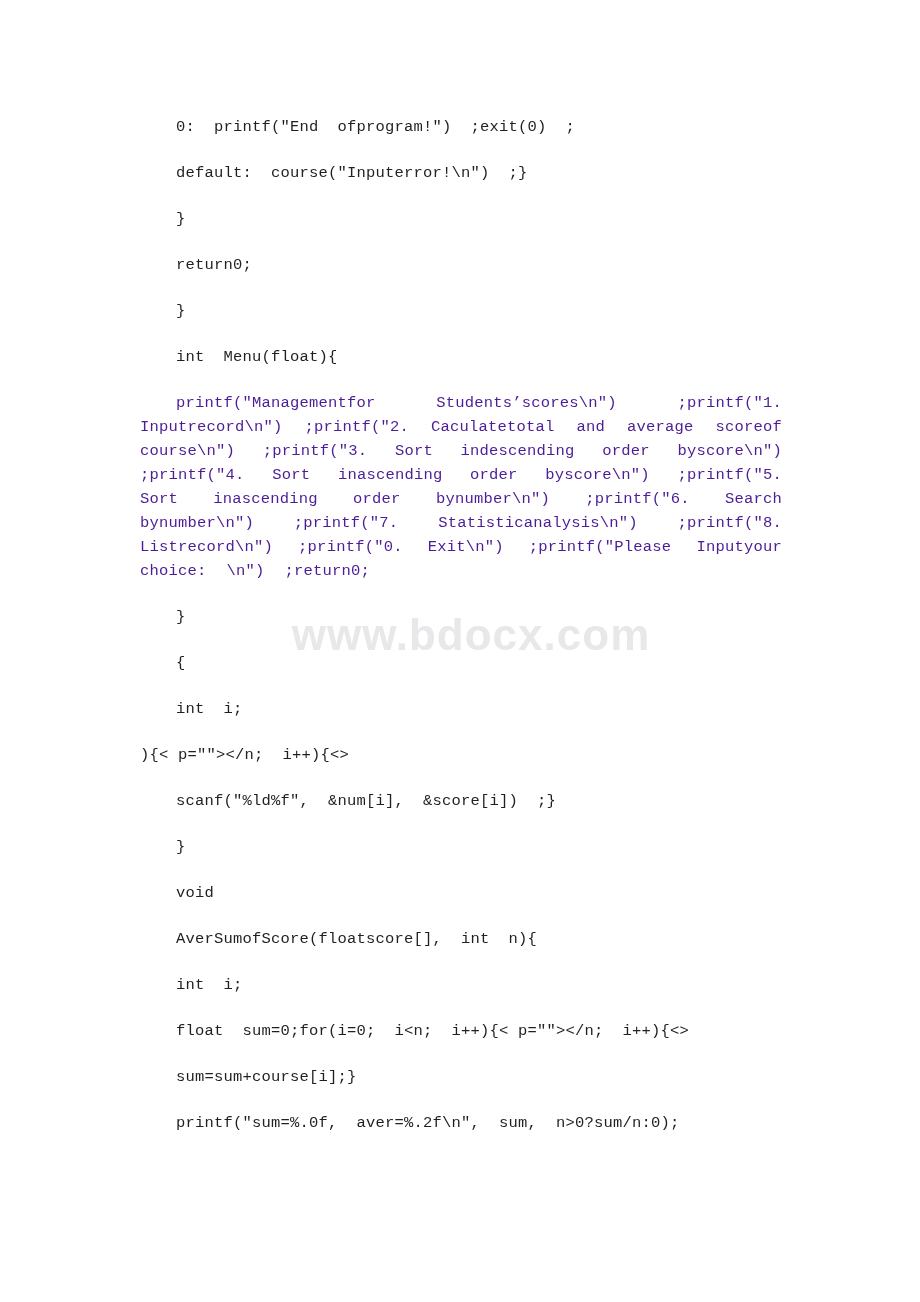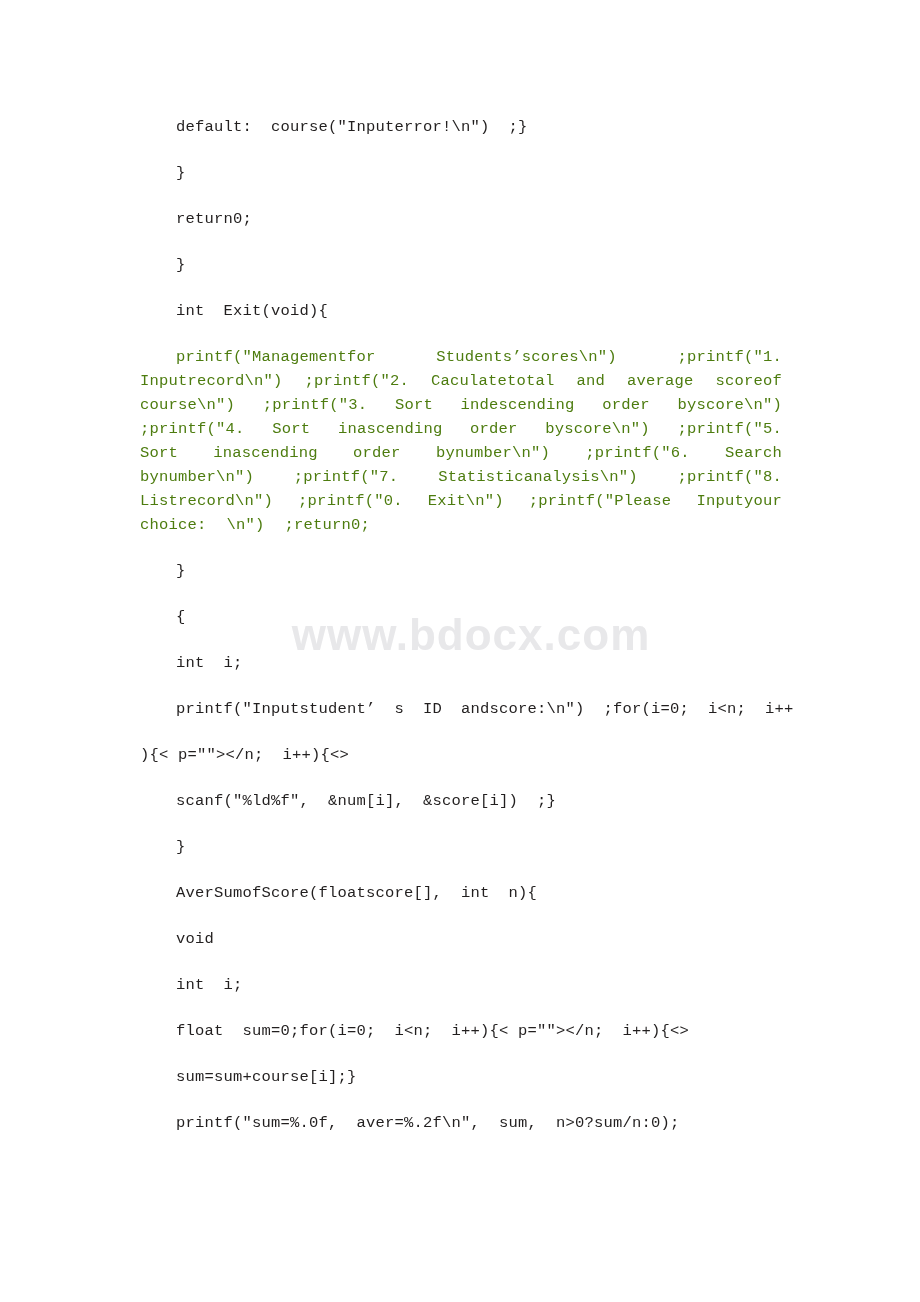--- a/index.html
+++ b/index.html
@@ -62,60 +62,60 @@
   }
   .line.indent {
     padding-left: 36px;
   }
 
   
   .wrapped {
     font-family: "Liberation Mono", "DejaVu Sans Mono", monospace;
     font-size: 15.5px;
     line-height: 24px;
-    color: #4d7c0f;
+    color: #4c1d95;
     margin: 0;
     text-align: justify;
     text-align-last: left;
     white-space: pre-wrap;
     word-spacing: 0.5px;
     letter-spacing: 0.2px;
     text-indent: 36px;
   }
   .wrapped-spacer-top { height: 11px; }
   .wrapped-spacer-bottom { height: 11px; }
 </style>
 </head>
 <body>
 
 <div id="page">
 
   <div id="watermark">www.bdocx.com</div>
 
   <div id="content">
     <div id="block-top">
+        <p class="line indent">0:  printf(″End  ofprogram!″)  ;exit(0)  ;</p>
         <p class="line indent">default:  course(″Inputerror!\n″)  ;}</p>
         <p class="line indent">}</p>
         <p class="line indent">return0;</p>
         <p class="line indent">}</p>
-        <p class="line indent">int  Exit(void){</p>
+        <p class="line indent">int  Menu(float){</p>
       </div>
     <div class="wrapped-spacer-top"></div>
     <p class="wrapped">printf(″Managementfor  Students’scores\n″)  ;printf(″1.  Inputrecord\n″)  ;printf(″2.  Caculatetotal  and  average  scoreof  course\n″)  ;printf(″3.  Sort  indescending  order  byscore\n″)  ;printf(″4.  Sort  inascending  order  byscore\n″)  ;printf(″5.  Sort  inascending  order  bynumber\n″)  ;printf(″6.  Search  bynumber\n″)  ;printf(″7.  Statisticanalysis\n″)  ;printf(″8.  Listrecord\n″)  ;printf(″0.  Exit\n″)  ;printf(″Please  Inputyour  choice:  \n″)  ;return0;</p>
     <div class="wrapped-spacer-bottom"></div>
     <div id="block-bottom">
         <p class="line indent">}</p>
         <p class="line indent">{</p>
         <p class="line indent">int  i;</p>
-        <p class="line indent">printf(″Inputstudent’  s  ID  andscore:\n″)  ;for(i=0;  i&lt;n;  i++</p>
         <p class="line">){&lt; p=″″&gt;&lt;/n;  i++){&lt;&gt;</p>
         <p class="line indent">scanf(″%ld%f″,  &amp;num[i],  &amp;score[i])  ;}</p>
         <p class="line indent">}</p>
+        <p class="line indent">void</p>
         <p class="line indent">AverSumofScore(floatscore[],  int  n){</p>
-        <p class="line indent">void</p>
         <p class="line indent">int  i;</p>
         <p class="line indent">float  sum=0;for(i=0;  i&lt;n;  i++){&lt; p=″″&gt;&lt;/n;  i++){&lt;&gt;</p>
         <p class="line indent">sum=sum+course[i];}</p>
         <p class="line indent">printf(″sum=%.0f,  aver=%.2f\n″,  sum,  n&gt;0?sum/n:0);</p>
       </div>
   </div>
 
 </div>
 
 </body></html>

